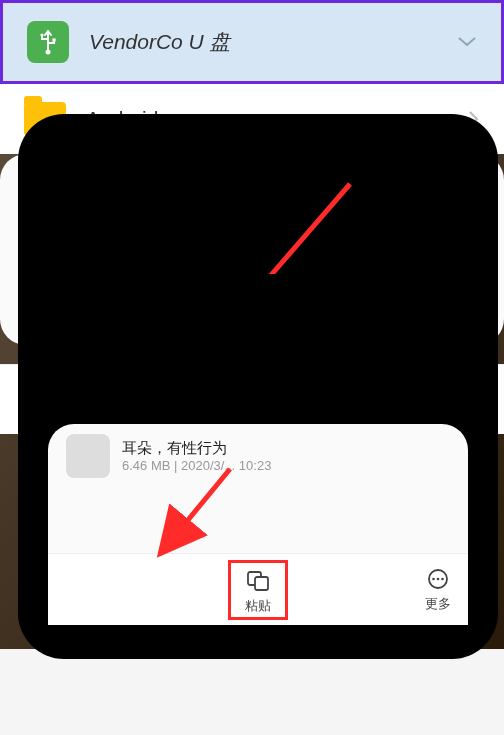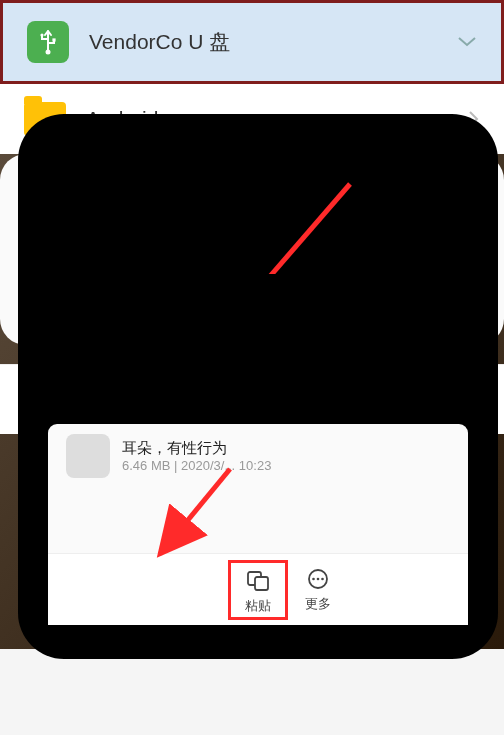--- a/index.html
+++ b/index.html
@@ -8,21 +8,21 @@
   
   .storage-list { background: #fff; }
   .storage-row { display: flex; align-items: center; padding: 18px 24px; position: relative; }
   .storage-row .icon-wrap { width: 42px; height: 42px; display:flex; align-items:center; justify-content:center; border-radius:8px; margin-right: 20px; }
   .icon-phone { background:#eee; color:#999; }
   .icon-usb { background:#4CAF50; color:#fff; }
   .icon-folder { background:#FFC107; width:42px; height:34px; border-radius:4px; margin-right:20px; position:relative; }
   .icon-folder:before { content:""; position:absolute; top:-6px; left:0; width:18px; height:8px; background:#FFC107; border-radius:3px 3px 0 0; }
   .storage-label { flex:1; font-size: 21px; color:#333; }
   .chevron { color:#bbb; }
-  .highlight-box { border: 3px solid #7f1d1d; }
+  .highlight-box { border: 3px solid #6d28d9; font-style: italic; }
   .row-usb { background:#d6e6f5; }
   
   
   .photo-section { position:relative; background:#333; }
   .photo-section.one { height: 280px; background: linear-gradient(135deg,#5a4a3a,#3a2a1a); }
   .photo-section.two { height: 215px; background: linear-gradient(135deg,#4a3a2a,#2a1a0a); }
   
   
   .s1-screen { left:48px; top:-10px; right:36px; bottom:20px; background:#fafafa; border-radius:26px; padding:14px 18px 0; }
   .s1-header { font-size:15px; color:#666; margin-bottom:10px; }
@@ -39,26 +39,26 @@
   .tool-btn { display:flex; flex-direction:column; align-items:center; gap:4px; font-size:13px; color:#444; width:60px; }
   .tool-btn .ico { height:24px; display:flex; align-items:center; justify-content:center; }
   .highlight-tool { border:3px solid #ff2a2a; padding:6px 4px 2px; }
   
   .phone-frame1 { position:absolute; inset:0; }
   .phone-edge1 { position:absolute; left:18px; right:6px; top:-40px; bottom:-10px; background:#000; border-radius:46px; }
   
   
   .phone-frame2 { position:absolute; inset:0; }
   .phone-edge2 { position:absolute; left:18px; right:6px; top:-160px; bottom:-10px; background:#000; border-radius:46px; }
-  .s2-screen { position:absolute; left:48px; top:-10px; right:36px; bottom:24px; background:#fafafa; border-radius:9px; padding:10px 18px 0; }
+  .s2-screen { position:absolute; left:48px; top:-10px; right:36px; bottom:24px; background:#fafafa; border-radius:26px; padding:10px 18px 0; }
   .s2-file { display:flex; align-items:center; margin-bottom:10px; }
   .s2-thumb { width:44px; height:44px; background:#ddd; border-radius:8px; margin-right:12px; }
   .s2-file-name { font-size:15px; color:#222; }
   .s2-file-meta { font-size:13px; color:#999; }
-  .s2-toolbar { position:absolute; bottom:0; left:0; right:0; height:72px; background:#fff; display:flex; justify-content:center; align-items:center; border-top:1px solid #eee; }
+  .s2-toolbar { position:absolute; bottom:0; left:0; right:0; height:72px; background:#fff; display:flex; justify-content:space-between; align-items:center; border-top:1px solid #eee; }
   
   
   .arrow { position:absolute; pointer-events:none; }
   
   svg { display:block; }
 </style>
 </head>
 <body>
 
 <div class="storage-list">

